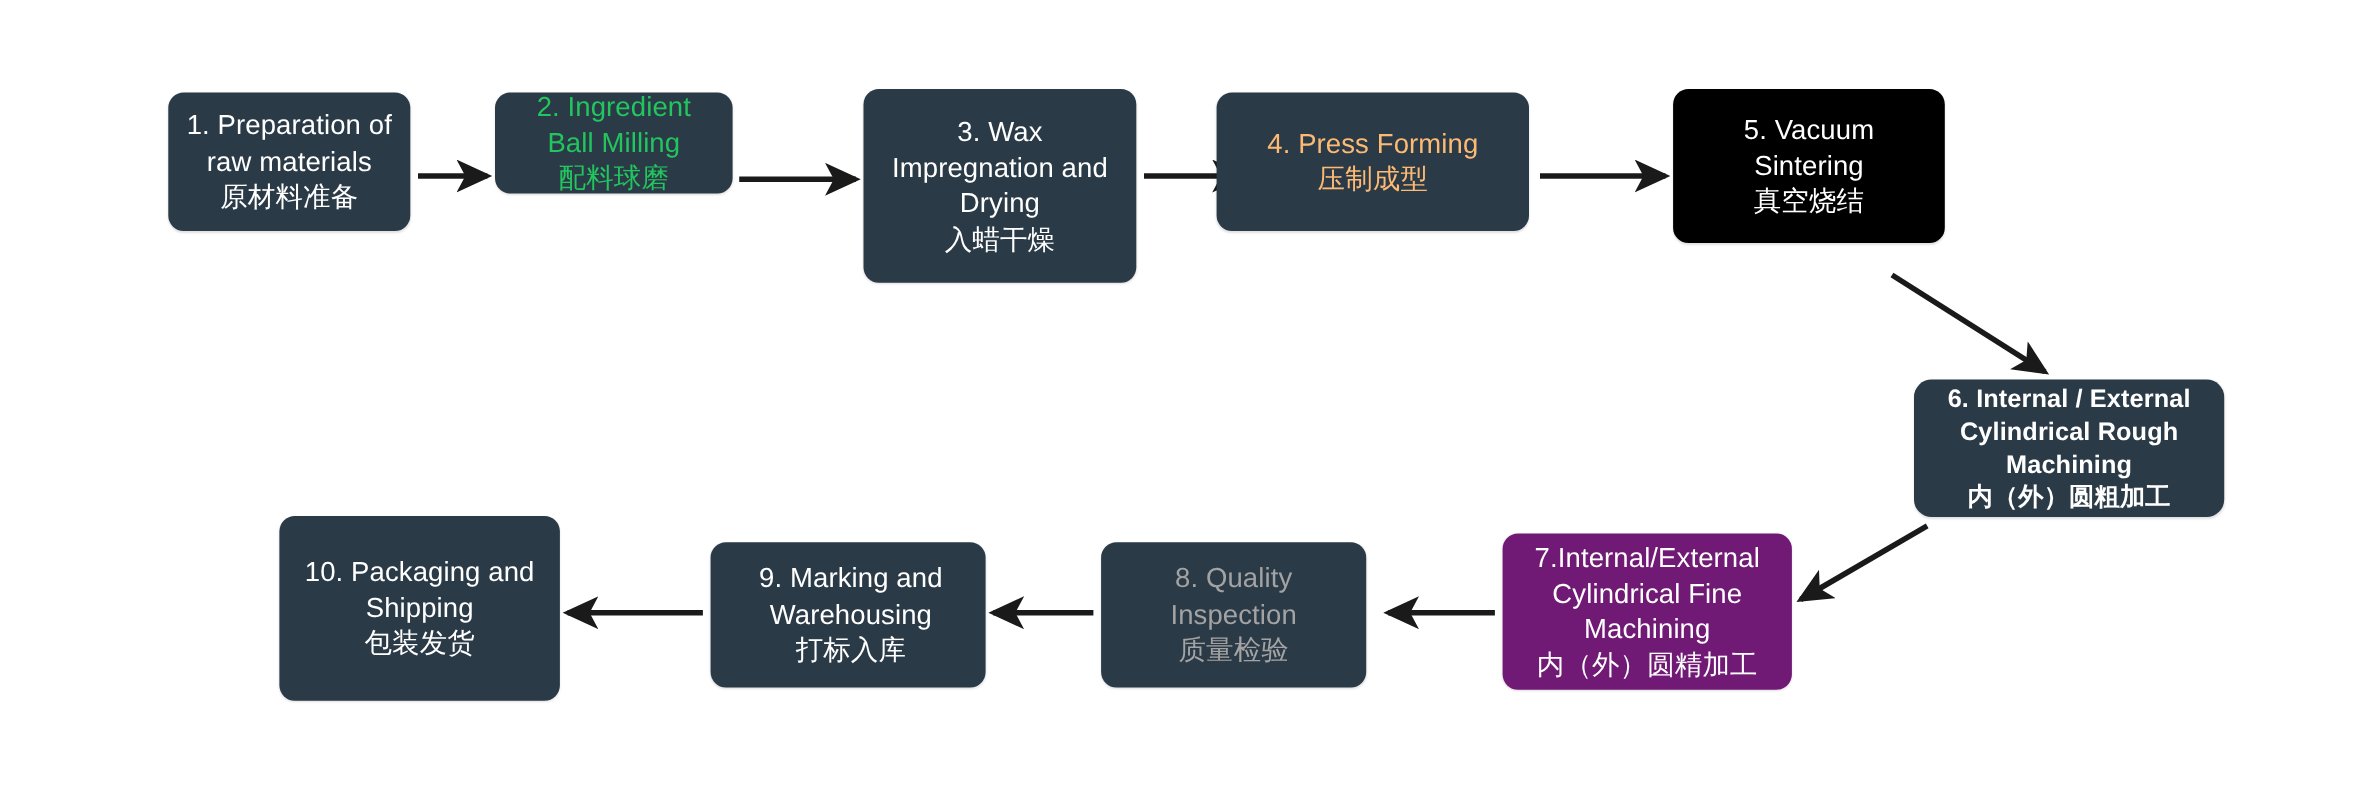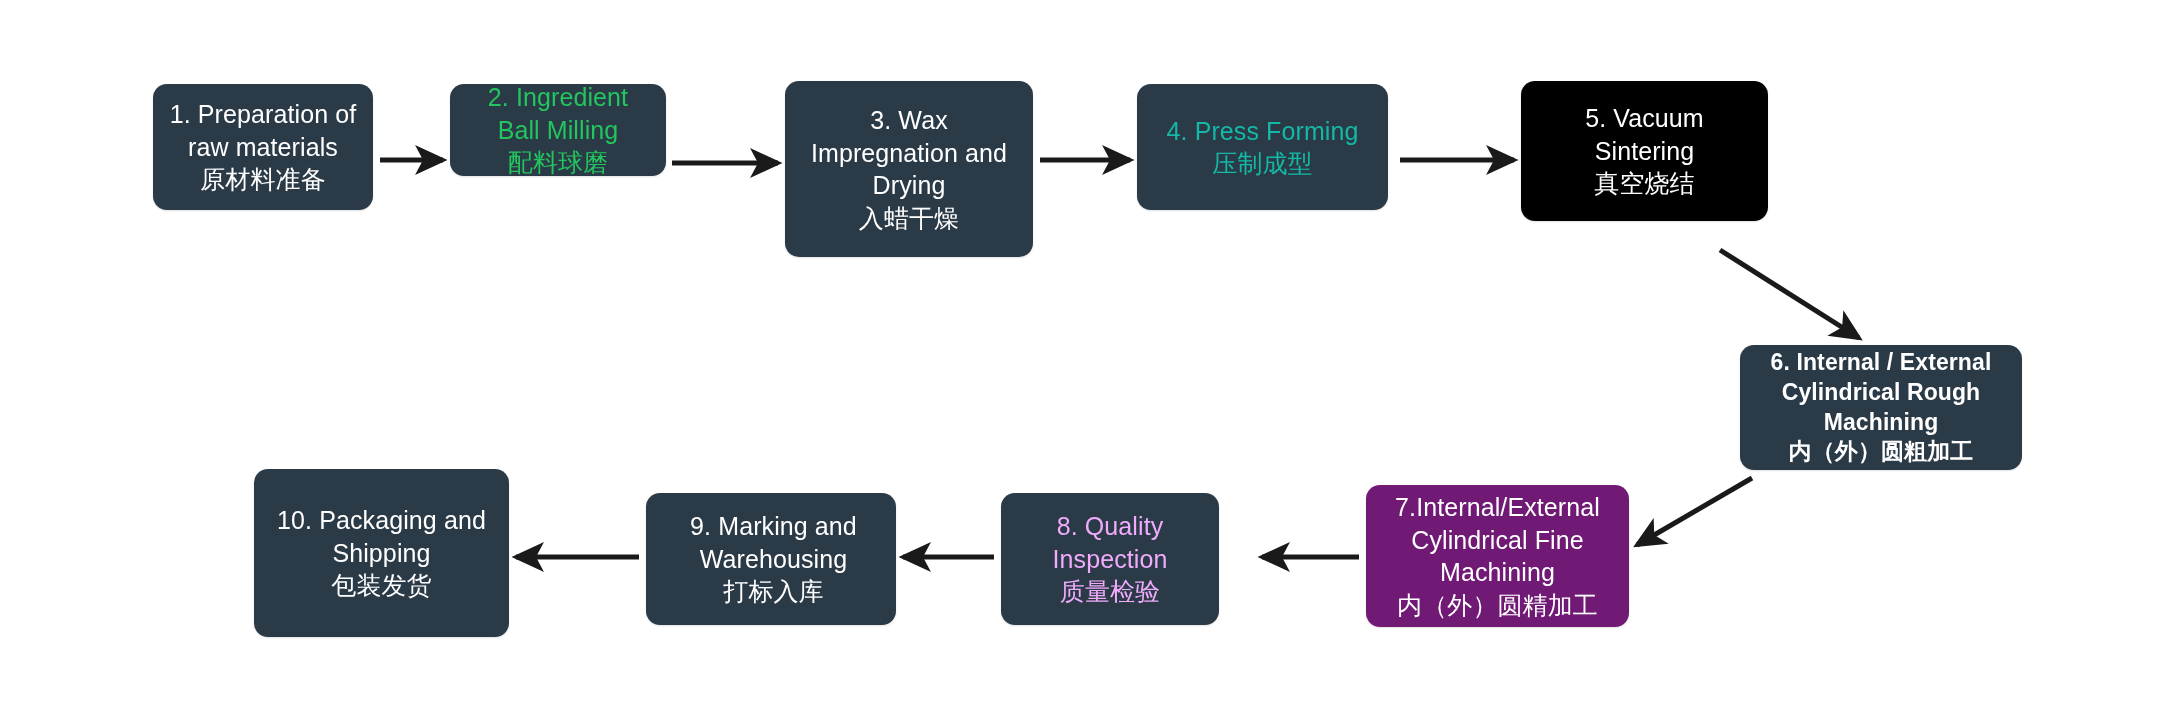--- a/index.html
+++ b/index.html
@@ -86,42 +86,42 @@
         <span class="label">2. Ingredient
 Ball Milling
 配料球磨</span>
       </div>
       <div class="node" style="left: 785px; top: 81px; width: 248px; height: 176px; background: rgb(43, 58, 71); color: rgb(255, 255, 255);">
         <span class="label">3. Wax
 Impregnation and
 Drying
 入蜡干燥</span>
       </div>
-      <div class="node" style="left: 1137px; top: 84px; width: 251px; height: 126px; background: rgb(43, 58, 71); color: #14b8a6;">
+      <div class="node" style="left: 1106px; top: 84px; width: 284px; height: 126px; background: rgb(43, 58, 71); color: #fdba74;">
         <span class="label">4. Press Forming
 压制成型</span>
       </div>
       <div class="node" style="left: 1521px; top: 81px; width: 247px; height: 140px; background: #000000; color: rgb(255, 255, 255);">
         <span class="label">5. Vacuum
 Sintering
 真空烧结</span>
       </div>
-      <div class="node bold" style="left: 1740px; top: 345px; width: 282px; height: 125px; background: rgb(43, 58, 71); color: rgb(255, 255, 255);">
+      <div class="node bold" style="left: 1740px; top: 345px; width: 282px; height: 125px; background: rgb(43, 58, 71); color: rgb(255, 255, 255); border-radius: 16px;">
         <span class="label">6. Internal / External
 Cylindrical Rough
 Machining
 内（外）圆粗加工</span>
       </div>
       <div class="node" style="left: 1366px; top: 485px; width: 263px; height: 142px; background: #701a75; color: rgb(255, 255, 255);">
         <span class="label">7.Internal/External
 Cylindrical Fine
 Machining
 内（外）圆精加工</span>
       </div>
-      <div class="node" style="left: 1001px; top: 493px; width: 218px; height: 132px; background: rgb(43, 58, 71); color: #f0abfc;">
+      <div class="node" style="left: 1001px; top: 493px; width: 241px; height: 132px; background: rgb(43, 58, 71); color: #a3a3a3;">
         <span class="label">8. Quality
 Inspection
 质量检验</span>
       </div>
       <div class="node" style="left: 646px; top: 493px; width: 250px; height: 132px; background: rgb(43, 58, 71); color: rgb(255, 255, 255); padding-left: 15px;">
         <span class="label">9. Marking and
 Warehousing
 打标入库</span>
       </div>
       <div class="node" style="left: 254px; top: 469px; width: 255px; height: 168px; background: rgb(43, 58, 71); color: rgb(255, 255, 255);">

